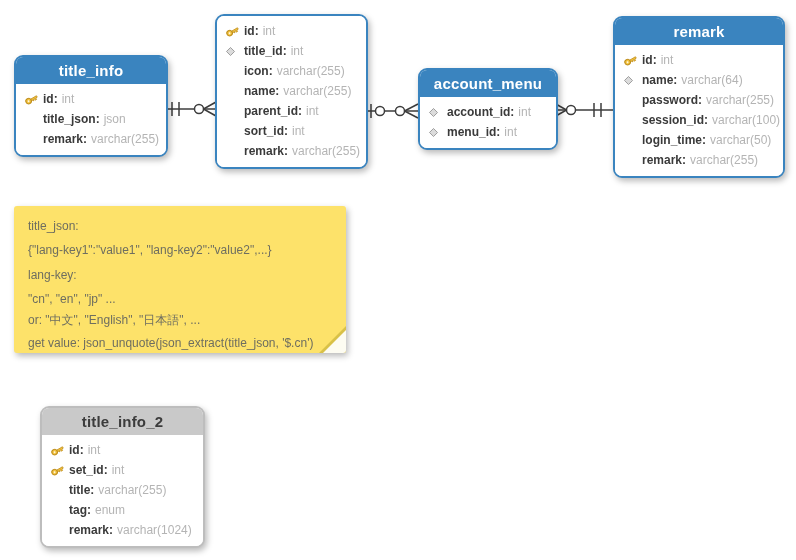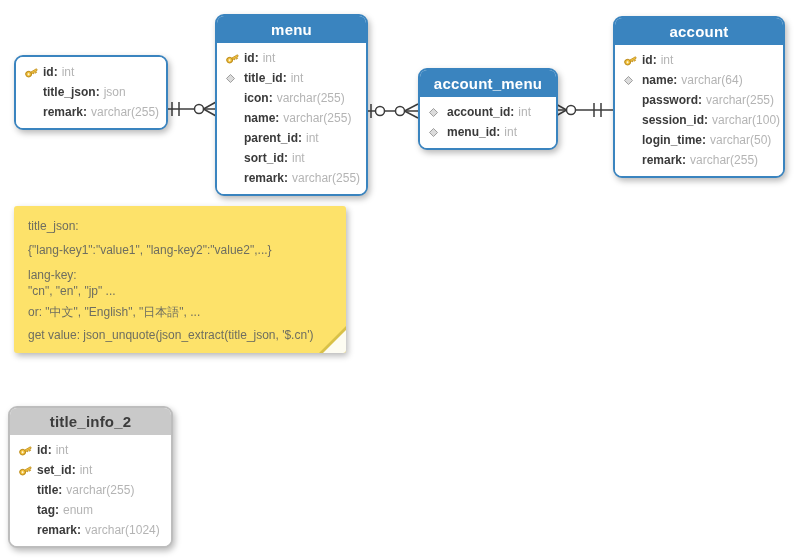--- a/index.html
+++ b/index.html
@@ -31,21 +31,21 @@
   .cname{color:var(--column-name-text);font-weight:600;margin-right:4px;}
   .ctype{color:var(--column-type-text);}
   
   .note{
     position:absolute;left:14px;top:206px;width:332px;height:147px;box-sizing:border-box;
     background:var(--note-background);border-radius:3px;overflow:hidden;
     box-shadow:2px 3px 6px rgba(0,0,0,0.28);
     padding:12px 8px 6px 14px;font-size:12px;color:var(--note-text);
   }
   .note-line{white-space:nowrap;line-height:16px;}
-  .nl0{margin-bottom:8px;}.nl1{margin-bottom:9px;}.nl2{margin-bottom:0;}
+  .nl0{margin-bottom:8px;}.nl1{margin-bottom:9px;}.nl2{margin-bottom:8px;}
   .nl3{margin-bottom:5px;}.nl4{margin-bottom:7px;}
   .fold-shadow{
     position:absolute;right:0;bottom:0;width:0;height:0;
     border-style:solid;border-width:0 0 27px 27px;
     border-color:transparent transparent #d9c148 transparent;
   }
   .fold{
     position:absolute;right:0;bottom:0;width:0;height:0;
     border-style:solid;border-width:0 0 23px 23px;
     border-color:transparent transparent #fdfcf2 transparent;
@@ -74,20 +74,23 @@
     <g>
       <path d="M554 110 H613"></path>
       <path d="M566.5 110 L554 103 M566.5 110 L554 117"></path>
       <circle cx="571" cy="110" r="4.5"></circle>
       <path d="M594 103 V117"></path>
       <path d="M601 103 V117"></path>
     </g>
   </svg>
 
   <div class="table blue" style="left:14px;top:55px;width:150px;">
+    <div class="thead">
+      <span>title_info</span>
+    </div>
     <div class="tbody">
         <div class="row">
           <span class="icw">
             <svg width="15" height="15" viewBox="0 0 18 18">
               <g transform="rotate(-30 9 9)">
                 <path d="M8.2 8.1h8.2v1.9h-2.1v2h-1.7v-2h-1.3v1.4h-1.6v-1.4H8.2z" fill="var(--key-icon-gold)" stroke="#bf8f1e" stroke-width="0.9"></path>
                 <circle cx="5" cy="9" r="3.3" fill="var(--key-icon-gold)" stroke="#bf8f1e" stroke-width="1.3"></circle>
                 <circle cx="5" cy="9" r="1.1" fill="#fdf6dd"></circle>
               </g>
             </svg>
@@ -106,23 +109,20 @@
           <span class="icw">
             <span></span>
           </span>
           <span class="cname">remark:</span>
           <span class="ctype">varchar(255)</span>
         </div>
       </div>
   </div>
 
   <div class="table blue" style="left:215px;top:14px;width:149px;">
-    <div class="thead">
-      <span>menu</span>
-    </div>
     <div class="tbody">
         <div class="row">
           <span class="icw">
             <svg width="15" height="15" viewBox="0 0 18 18">
               <g transform="rotate(-30 9 9)">
                 <path d="M8.2 8.1h8.2v1.9h-2.1v2h-1.7v-2h-1.3v1.4h-1.6v-1.4H8.2z" fill="var(--key-icon-gold)" stroke="#bf8f1e" stroke-width="0.9"></path>
                 <circle cx="5" cy="9" r="3.3" fill="var(--key-icon-gold)" stroke="#bf8f1e" stroke-width="1.3"></circle>
                 <circle cx="5" cy="9" r="1.1" fill="#fdf6dd"></circle>
               </g>
             </svg>
@@ -198,21 +198,21 @@
             </svg>
           </span>
           <span class="cname">menu_id:</span>
           <span class="ctype">int</span>
         </div>
       </div>
   </div>
 
   <div class="table blue" style="left:613px;top:16px;width:168px;">
     <div class="thead">
-      <span>account</span>
+      <span>remark</span>
     </div>
     <div class="tbody">
         <div class="row">
           <span class="icw">
             <svg width="15" height="15" viewBox="0 0 18 18">
               <g transform="rotate(-30 9 9)">
                 <path d="M8.2 8.1h8.2v1.9h-2.1v2h-1.7v-2h-1.3v1.4h-1.6v-1.4H8.2z" fill="var(--key-icon-gold)" stroke="#bf8f1e" stroke-width="0.9"></path>
                 <circle cx="5" cy="9" r="3.3" fill="var(--key-icon-gold)" stroke="#bf8f1e" stroke-width="1.3"></circle>
                 <circle cx="5" cy="9" r="1.1" fill="#fdf6dd"></circle>
               </g>
@@ -254,21 +254,21 @@
         <div class="row">
           <span class="icw">
             <span></span>
           </span>
           <span class="cname">remark:</span>
           <span class="ctype">varchar(255)</span>
         </div>
       </div>
   </div>
 
-  <div class="table gray" style="left:8px;top:406px;width:161px;">
+  <div class="table gray" style="left:40px;top:406px;width:161px;">
     <div class="thead">
       <span>title_info_2</span>
     </div>
     <div class="tbody">
         <div class="row">
           <span class="icw">
             <svg width="15" height="15" viewBox="0 0 18 18">
               <g transform="rotate(-30 9 9)">
                 <path d="M8.2 8.1h8.2v1.9h-2.1v2h-1.7v-2h-1.3v1.4h-1.6v-1.4H8.2z" fill="var(--key-icon-gold)" stroke="#bf8f1e" stroke-width="0.9"></path>
                 <circle cx="5" cy="9" r="3.3" fill="var(--key-icon-gold)" stroke="#bf8f1e" stroke-width="1.3"></circle>

